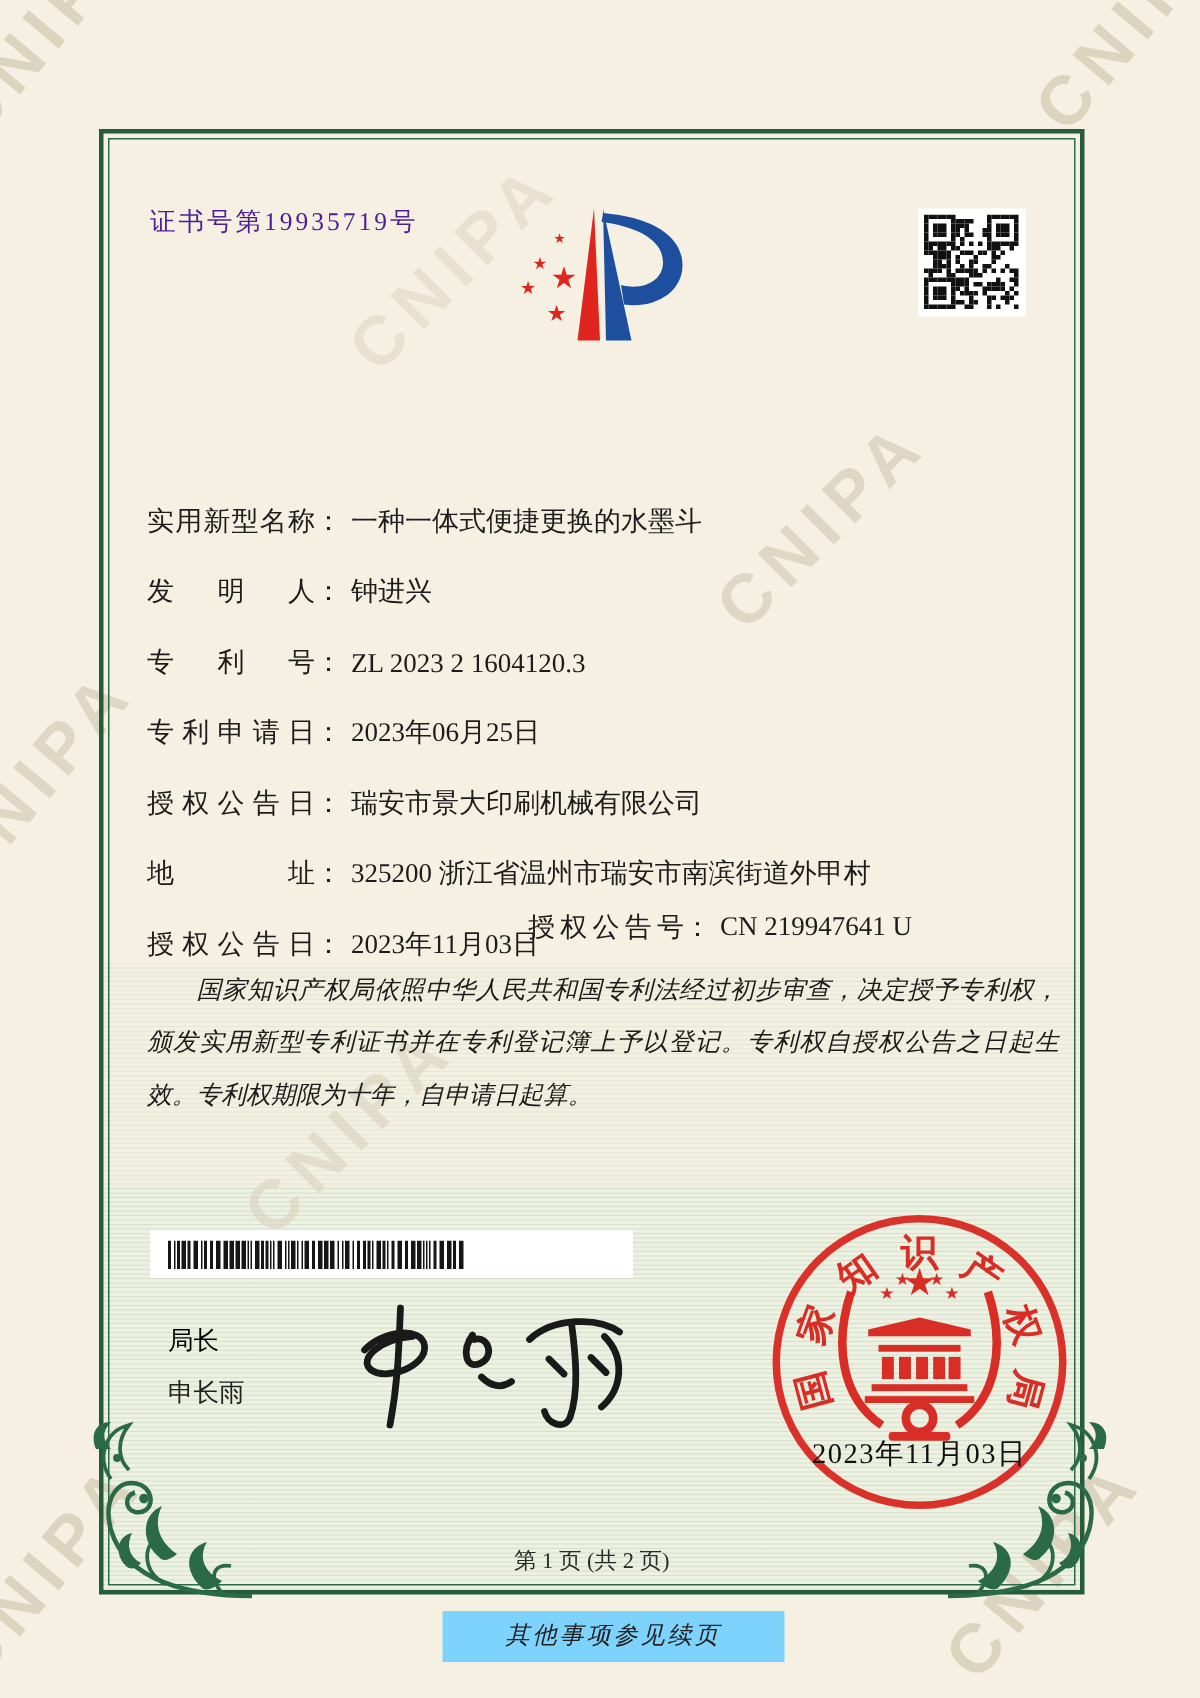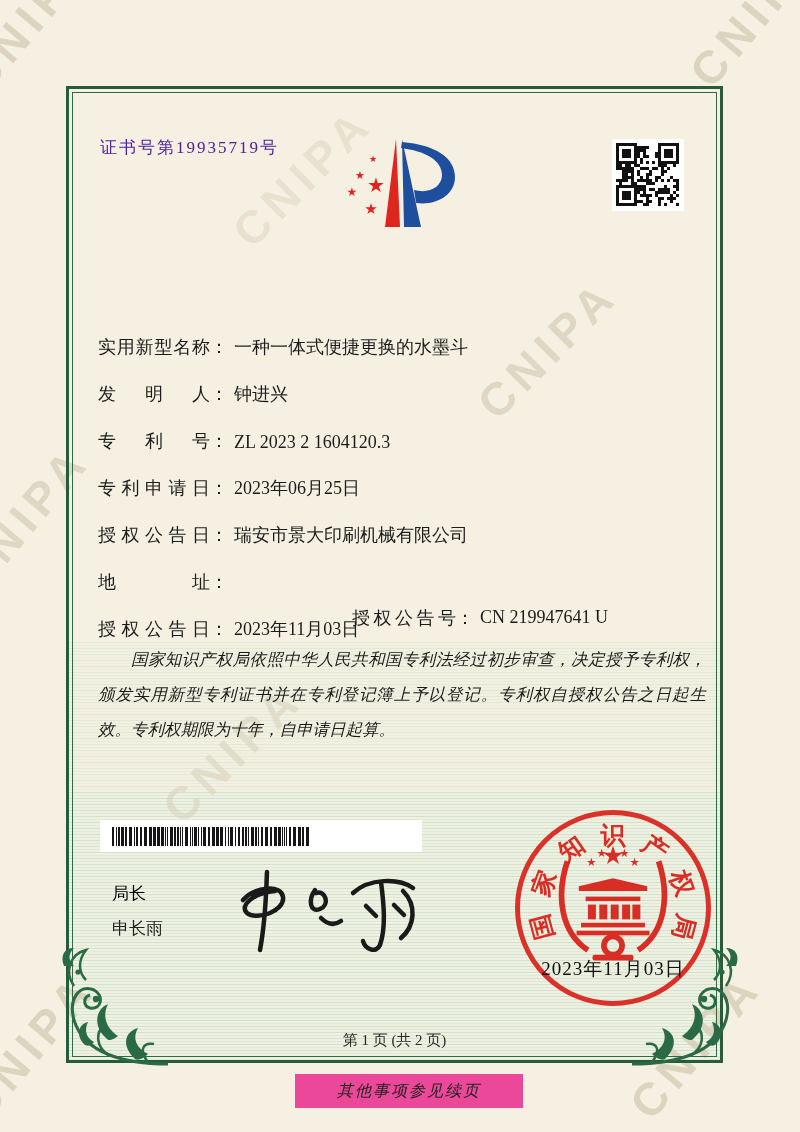--- a/index.html
+++ b/index.html
@@ -93,21 +93,21 @@
     position:absolute; left:0; top:146px; width:100%; text-align:center;
     font-size:19px; color:#101010; letter-spacing:1px; z-index:6;
   }
   
   .footer-page{
     position:absolute; left:66px; top:1031px; width:657px; z-index:3;
     text-align:center; font-size:15px; color:#2a2a2a;
   }
   .note-box{
     position:absolute; left:295px; top:1074px; width:228px; height:34px;
-    background:#ec4899; z-index:3; text-align:center; line-height:34px;
+    background:#7dd3fc; z-index:3; text-align:center; line-height:34px;
     font-size:16px; font-style:italic; letter-spacing:2px; color:#222;
   }
 </style>
 </head>
 <body>
 
 <div class="page">
 
   <div class="waves"></div>
   <div class="waves-soft"></div>
@@ -432,20 +432,21 @@
 
     <div class="row">
       <span class="f-label">授权公告日</span>
         <span class="f-colon">：</span>
         <span class="f-value">瑞安市景大印刷机械有限公司</span>
     </div>
 
     <div class="row">
       <span class="f-label">地址</span>
         <span class="f-colon">：</span>
+        <span class="f-value">325200 浙江省温州市瑞安市南滨街道外甲村</span>
     </div>
   <div class="row" id="grant-row">
       <span class="f-label">授权公告日</span>
         <span class="f-colon">：</span>
         <span class="f-value">2023年11月03日</span>
       <span class="grant-right">
         <span class="f-label">授权公告号</span>
           <span class="f-colon">：</span>
           <span class="f-value">CN 219947641 U</span>
       </span>

